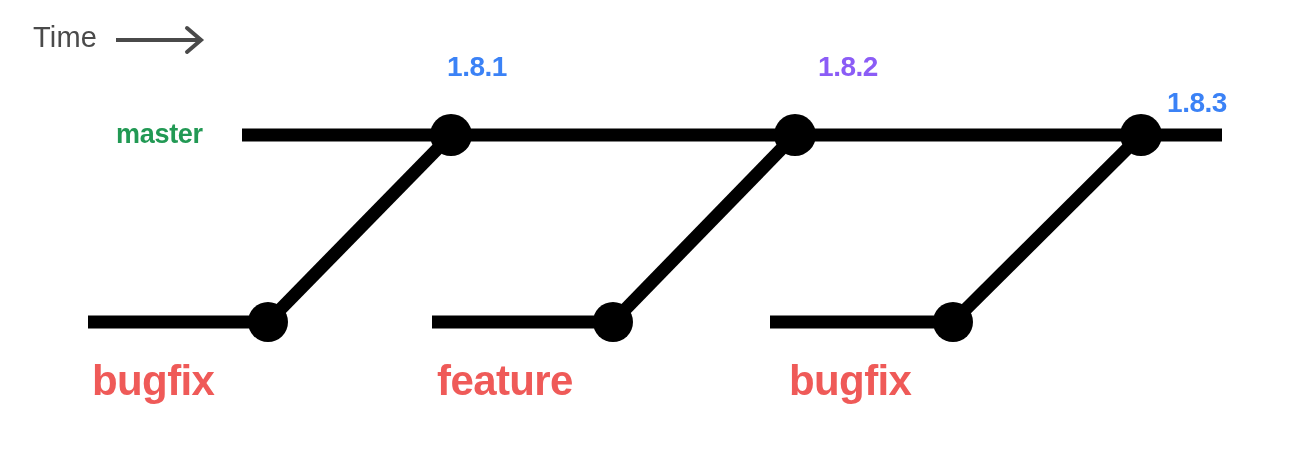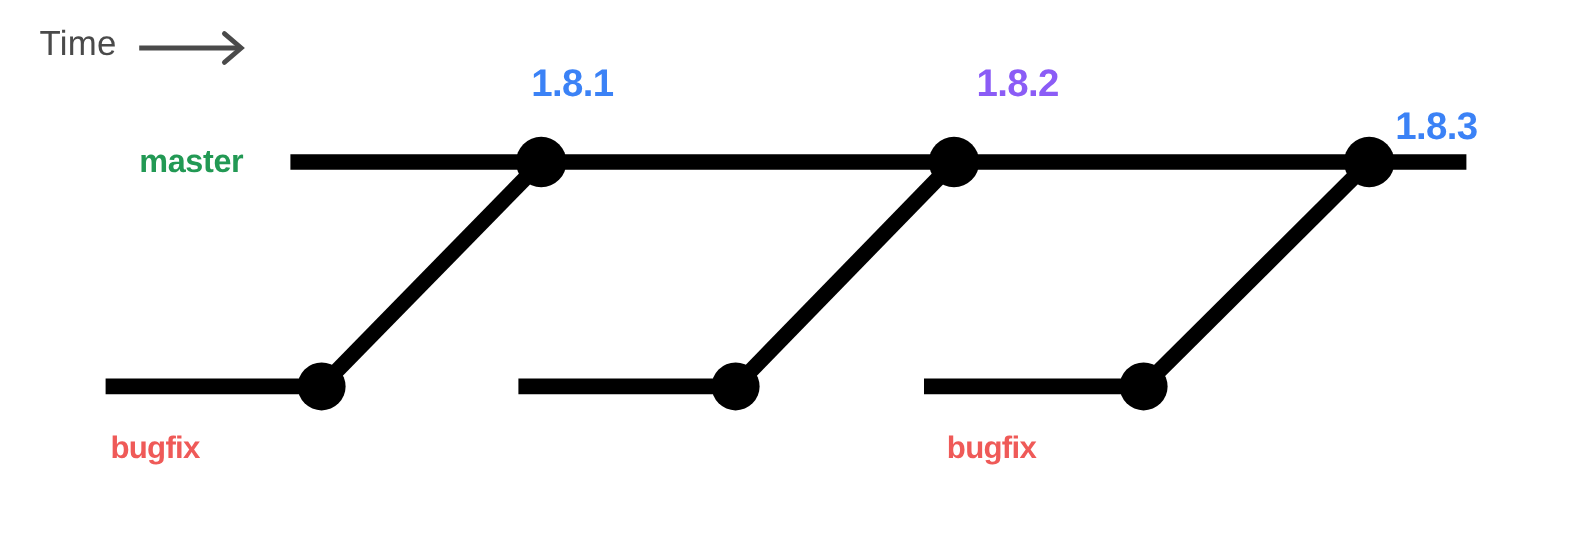--- a/index.html
+++ b/index.html
@@ -35,37 +35,37 @@
   }
   .time-label {
     left: 33px;
     top: 23px;
     font-size: 29px;
     font-weight: 400;
     color: #4a4a4a;
     letter-spacing: 0.2px;
   }
   .version-label {
-    font-size: 32px;
+    font-size: 28px;
     font-weight: 700;
     color: #3b82f6;
     letter-spacing: -0.5px;
     transform: translateX(-50%);
     top: 53px;
   }
   .branch-name-master {
     font-size: 27px;
     font-weight: 700;
     color: #229954;
     left: 116px;
     top: 121px;
     letter-spacing: -0.3px;
   }
   .branch-name-red {
-    font-size: 26px;
+    font-size: 42px;
     font-weight: 700;
     color: #ef5a58;
     top: 360px;
     letter-spacing: -0.6px;
   }
 </style>
 </head>
 <body>
 
 <div id="stage">
@@ -98,15 +98,16 @@
 
   <div class="txt time-label" style="color: rgb(74, 74, 74);">Time</div>
 
   <div class="txt branch-name-master" style="color: rgb(34, 153, 84);">master</div>
 
   <div class="txt version-label" id="version-0" style="left: 477px; color: rgb(59, 130, 246);">1.8.1</div>
   <div class="txt version-label" id="version-1" style="left: 848px; color: #8b5cf6;">1.8.2</div>
   <div class="txt version-label" id="version-2" style="left: 1197px; color: rgb(59, 130, 246); margin-top: 36px;">1.8.3</div>
 
   <div class="txt branch-name-red" id="branch-label-0" style="left: 92px; color: rgb(239, 90, 88);">bugfix</div>
+  <div class="txt branch-name-red" id="branch-label-1" style="left: 437px; color: rgb(239, 90, 88);">feature</div>
   <div class="txt branch-name-red" id="branch-label-2" style="left: 789px; color: rgb(239, 90, 88);">bugfix</div>
 
 </div>
 
 </body></html>

